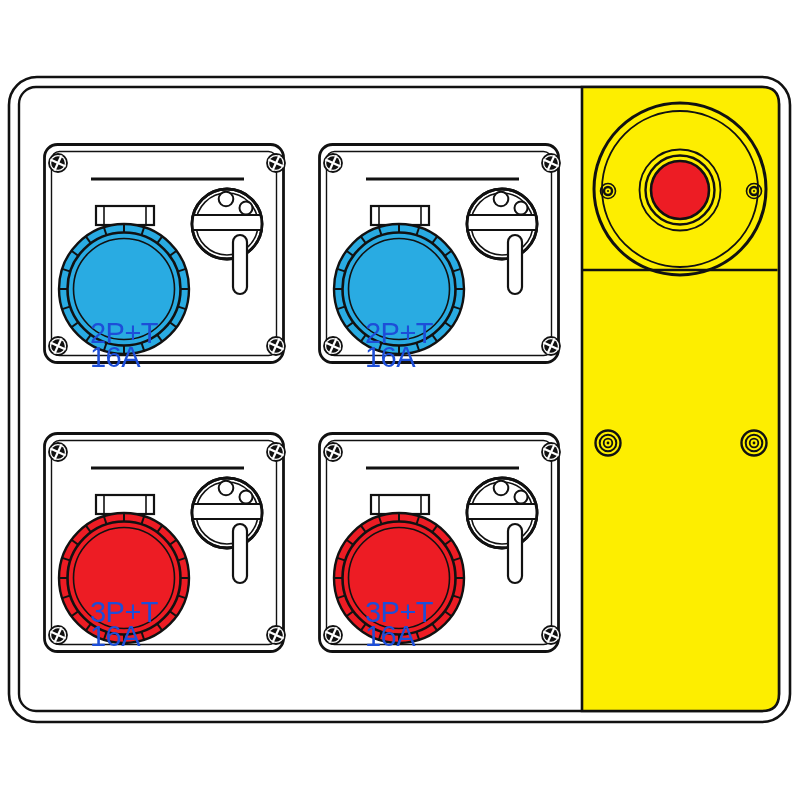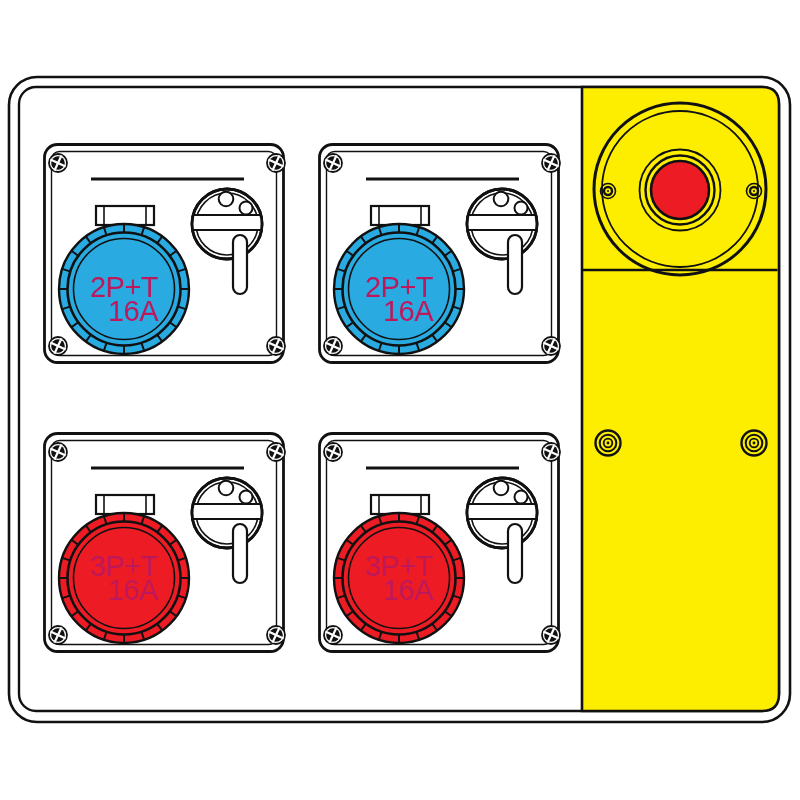--- a/index.html
+++ b/index.html
@@ -7,27 +7,28 @@
     position:relative;
     width:800px;height:800px;
     background:#ffffff;
     font-family:"Liberation Sans", sans-serif;
     overflow:hidden;
   }
   .art{position:absolute;left:0;top:0;}
   .socket-label{
     position:absolute;
     transform:translate(-50%,-50%);
-    text-align:right;
-    color:#be185d;
+    text-align:left;
+    color:#1d4ed8;
     font-size:29px;
     line-height:24px;
     letter-spacing:-0.5px;
     white-space:nowrap;
     user-select:none;
+    margin-top:46px;
   }
 </style>
 </head>
 <body style="background: rgb(255, 255, 255);">
 
 <div class="canvas">
 
   <svg class="art" width="800" height="800" viewBox="0 0 800 800">
     <defs>
 

